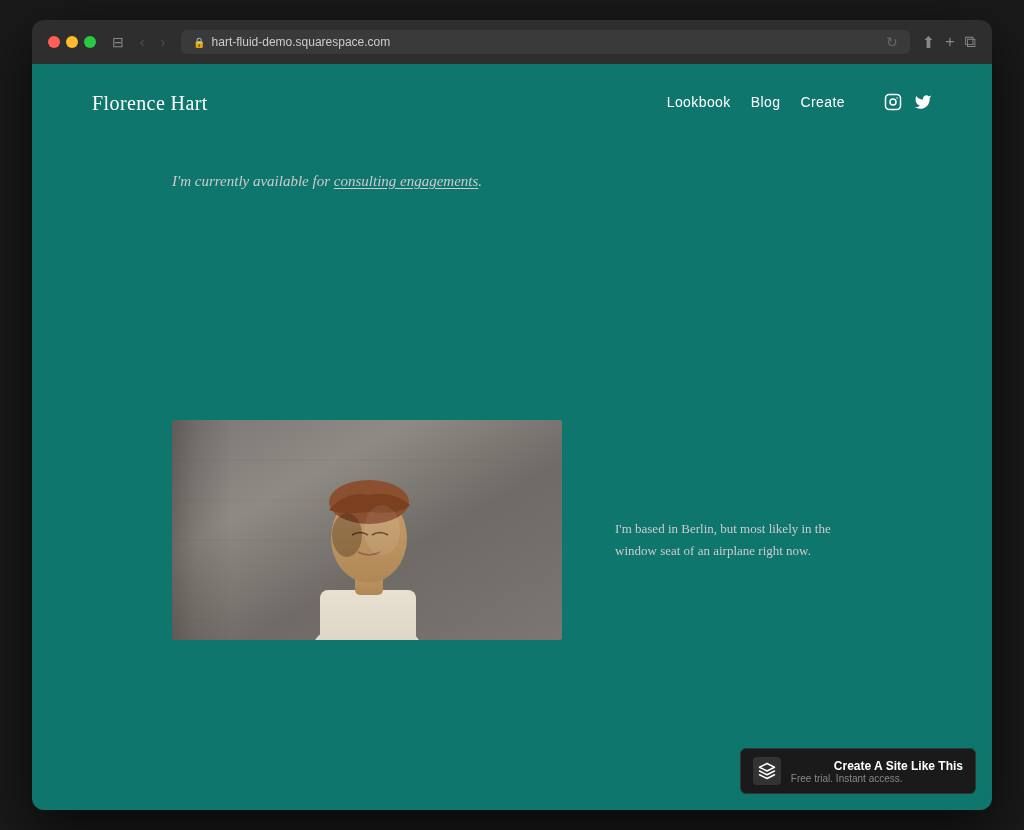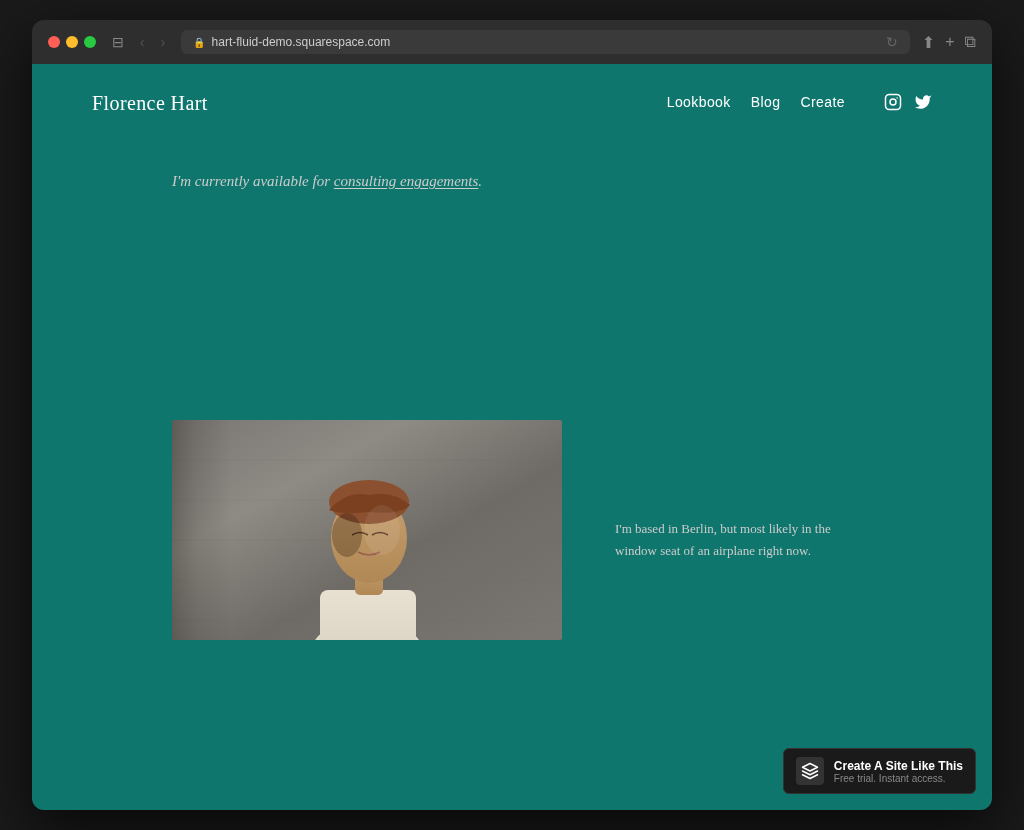--- a/index.html
+++ b/index.html
@@ -230,20 +230,21 @@
 
     .sqsp-badge-text {
       display: flex;
       flex-direction: column;
     }
 
     .sqsp-badge-title {
       font-size: 12px;
       font-weight: 600;
       color: white;
+      margin-left: 43px;
     }
 
     .sqsp-badge-subtitle {
       font-size: 10px;
       color: #888;
     }
 
     .website-wrapper {
       position: relative;
       flex: 1;

